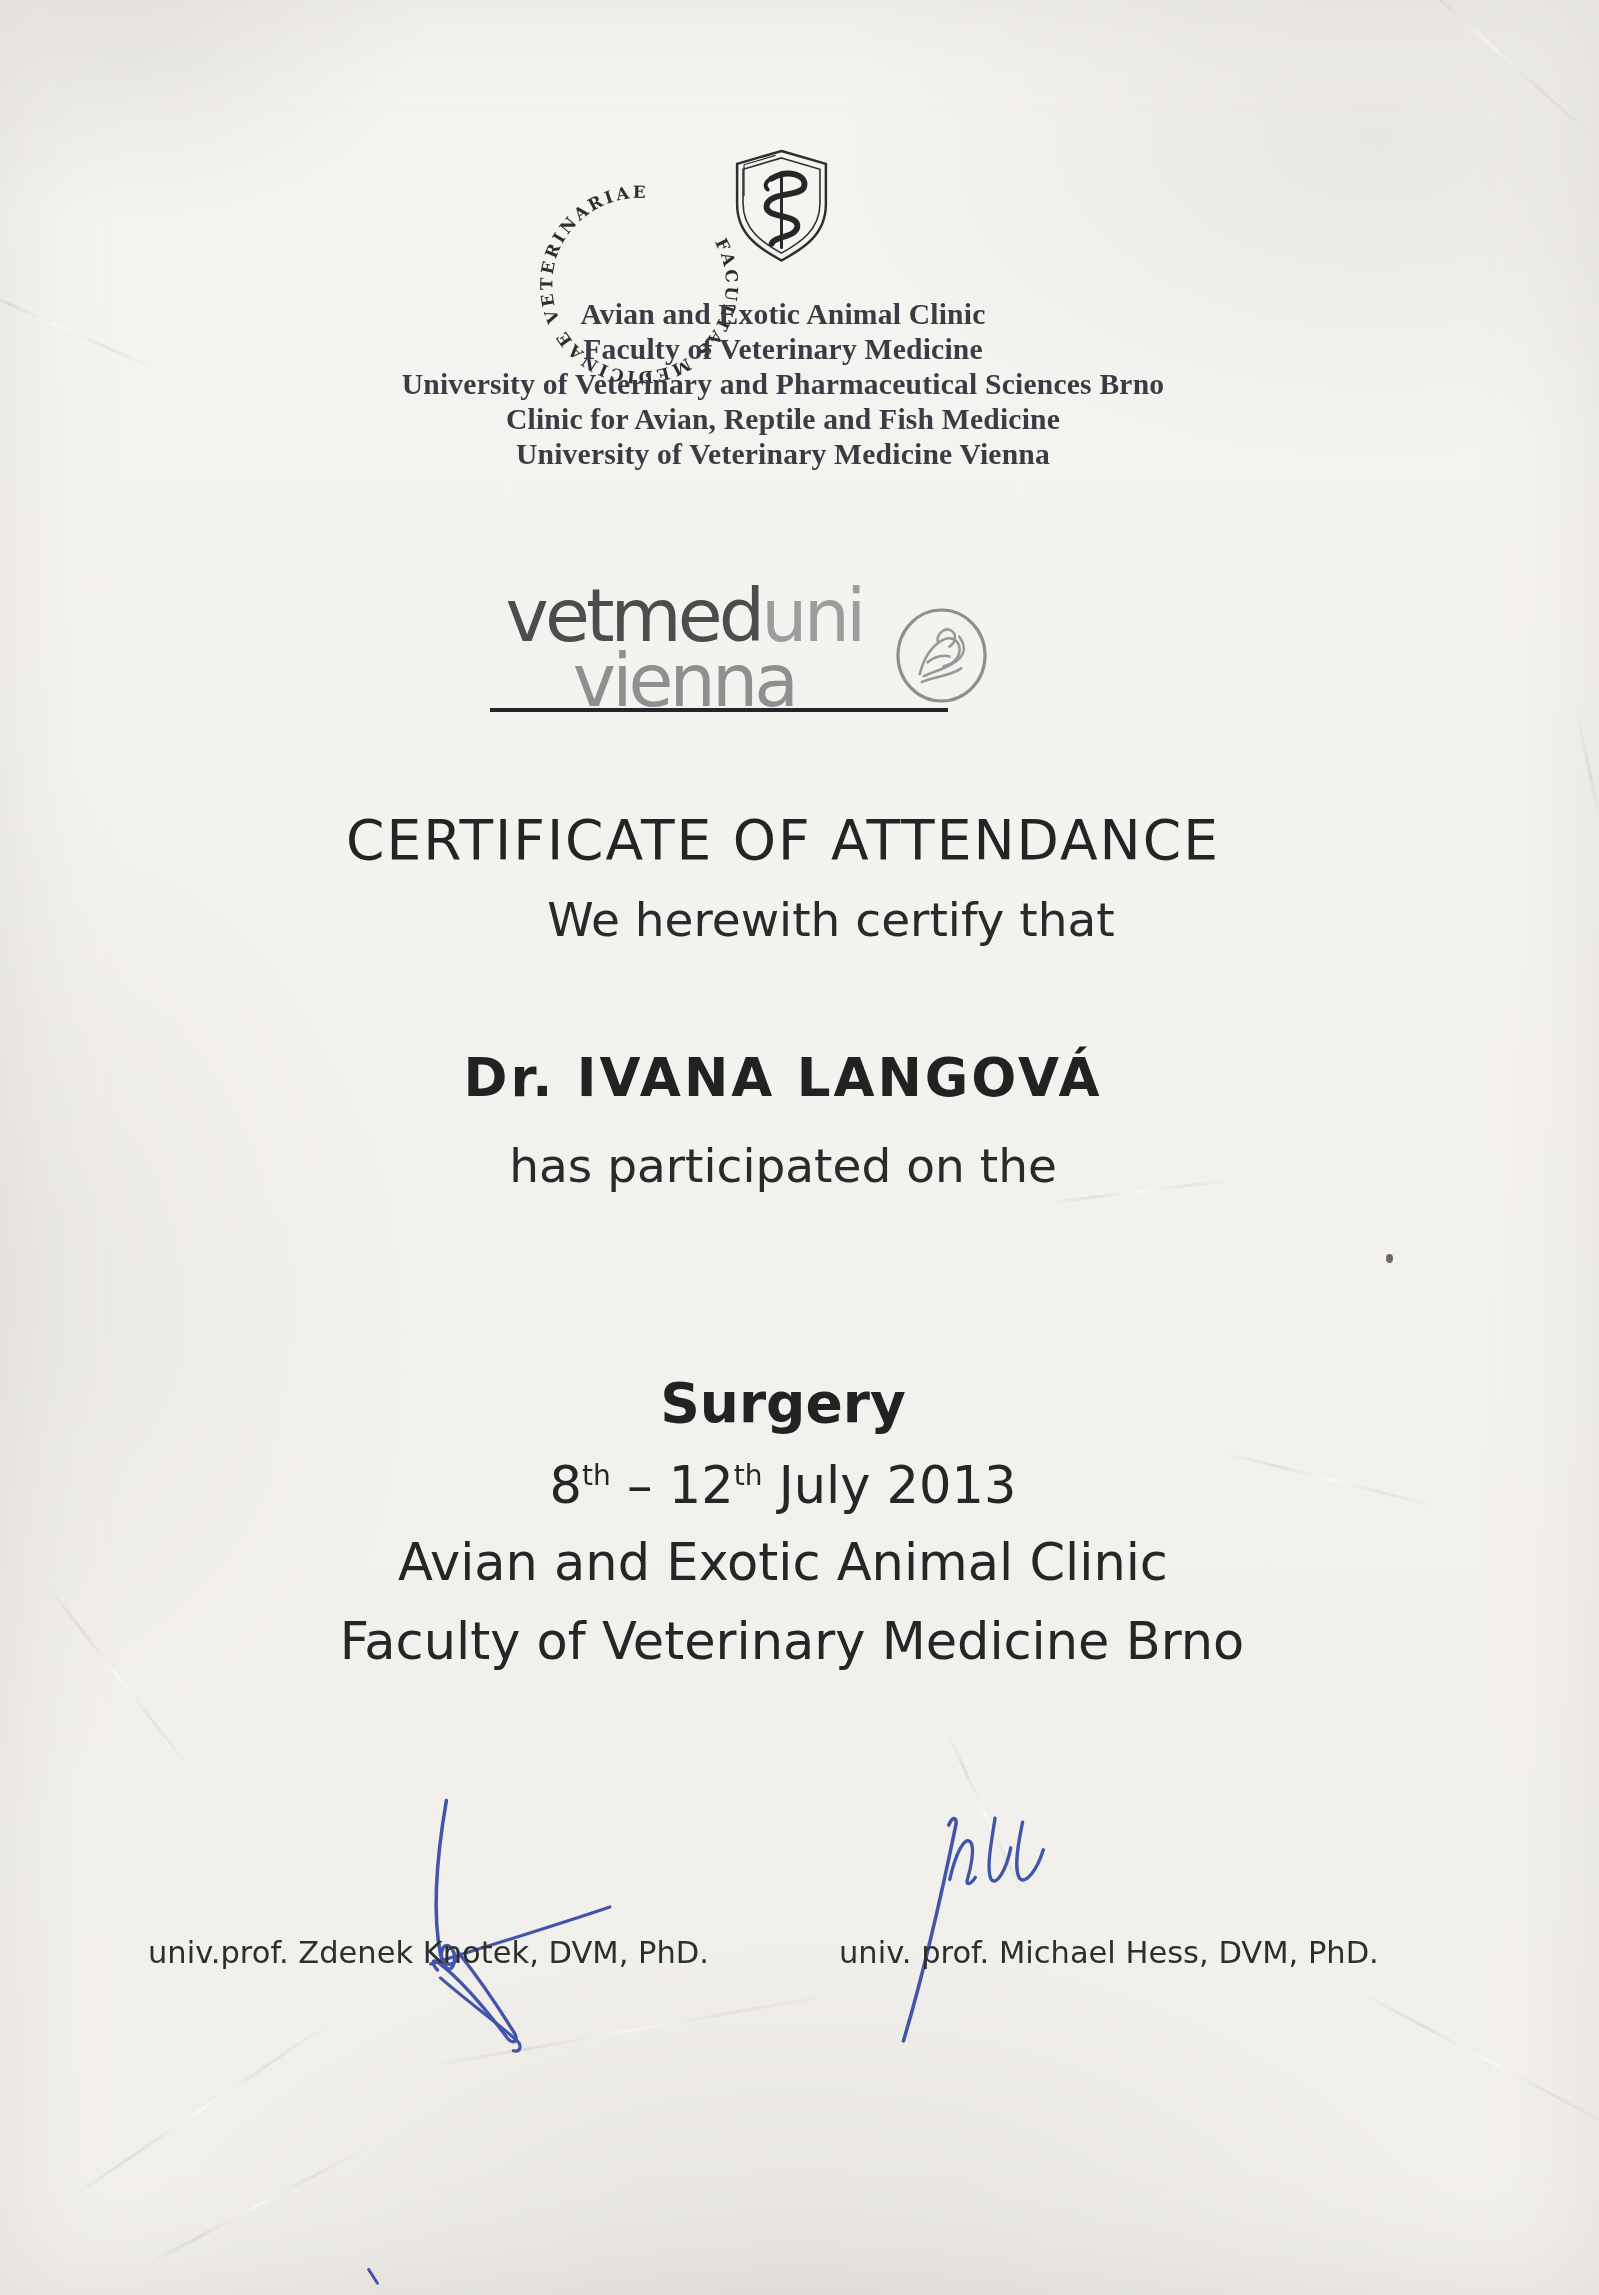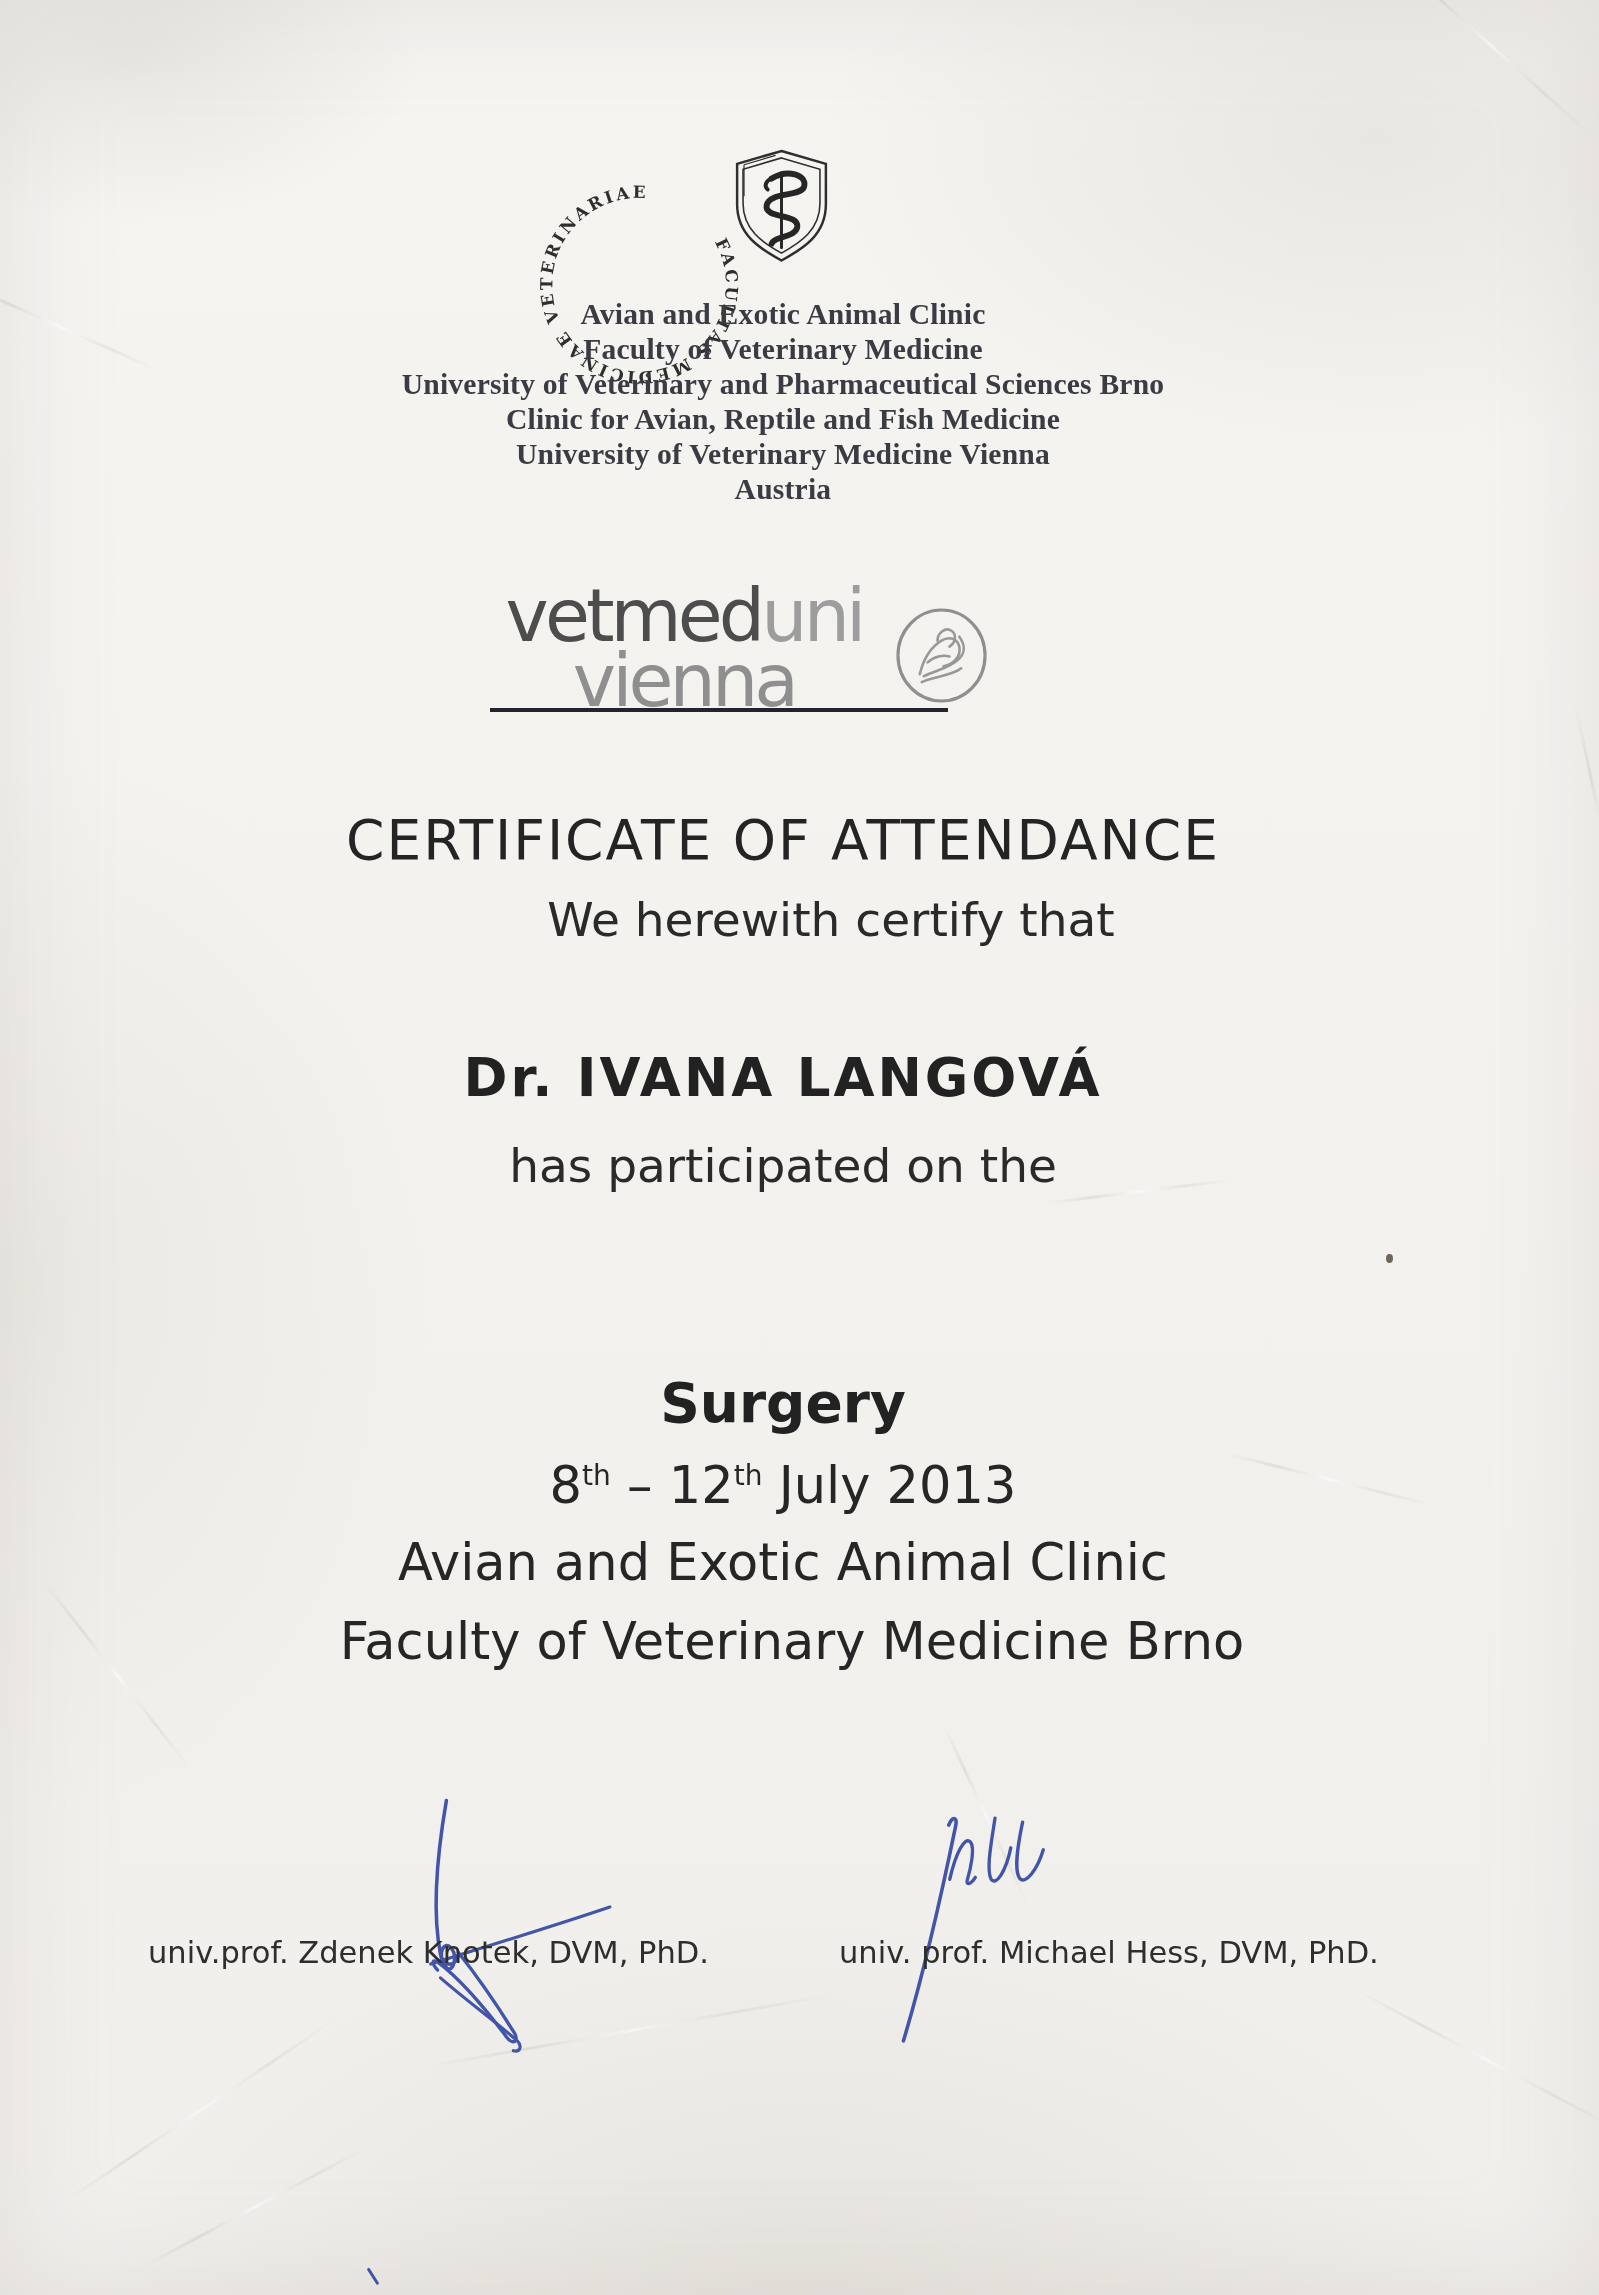--- a/index.html
+++ b/index.html
@@ -98,21 +98,20 @@
       <path stroke-width="4" d="M100,102 C94,104 92,110 96,113"></path>
     </g>
   </svg>
 
   <div class="abs ctr org-header">
     <div>Avian and Exotic Animal Clinic</div>
     <div>Faculty of Veterinary Medicine</div>
     <div>University of Veterinary and Pharmaceutical Sciences Brno</div>
     <div>Clinic for Avian, Reptile and Fish Medicine</div>
     <div>University of Veterinary Medicine Vienna</div>
-    <div>Austria</div>
   </div>
 
   <div class="abs vm-text">
     <div><span class="vm-dark">vetmed</span><span class="vm-light">uni</span></div>
     <div class="vm-line2">vienna</div>
   </div>
   <svg style="left:894px;top:607px;" width="95" height="97" viewBox="0 0 96 98">
     <ellipse cx="48" cy="49" rx="44" ry="46" fill="none" stroke="#8f8f8f" stroke-width="3.2"></ellipse>
     <g fill="none" stroke="#989898" stroke-width="2.6" stroke-linecap="round">
       <path d="M26,68 C30,52 38,40 48,34 C56,29 64,32 66,40 C68,50 60,58 50,60"></path>

